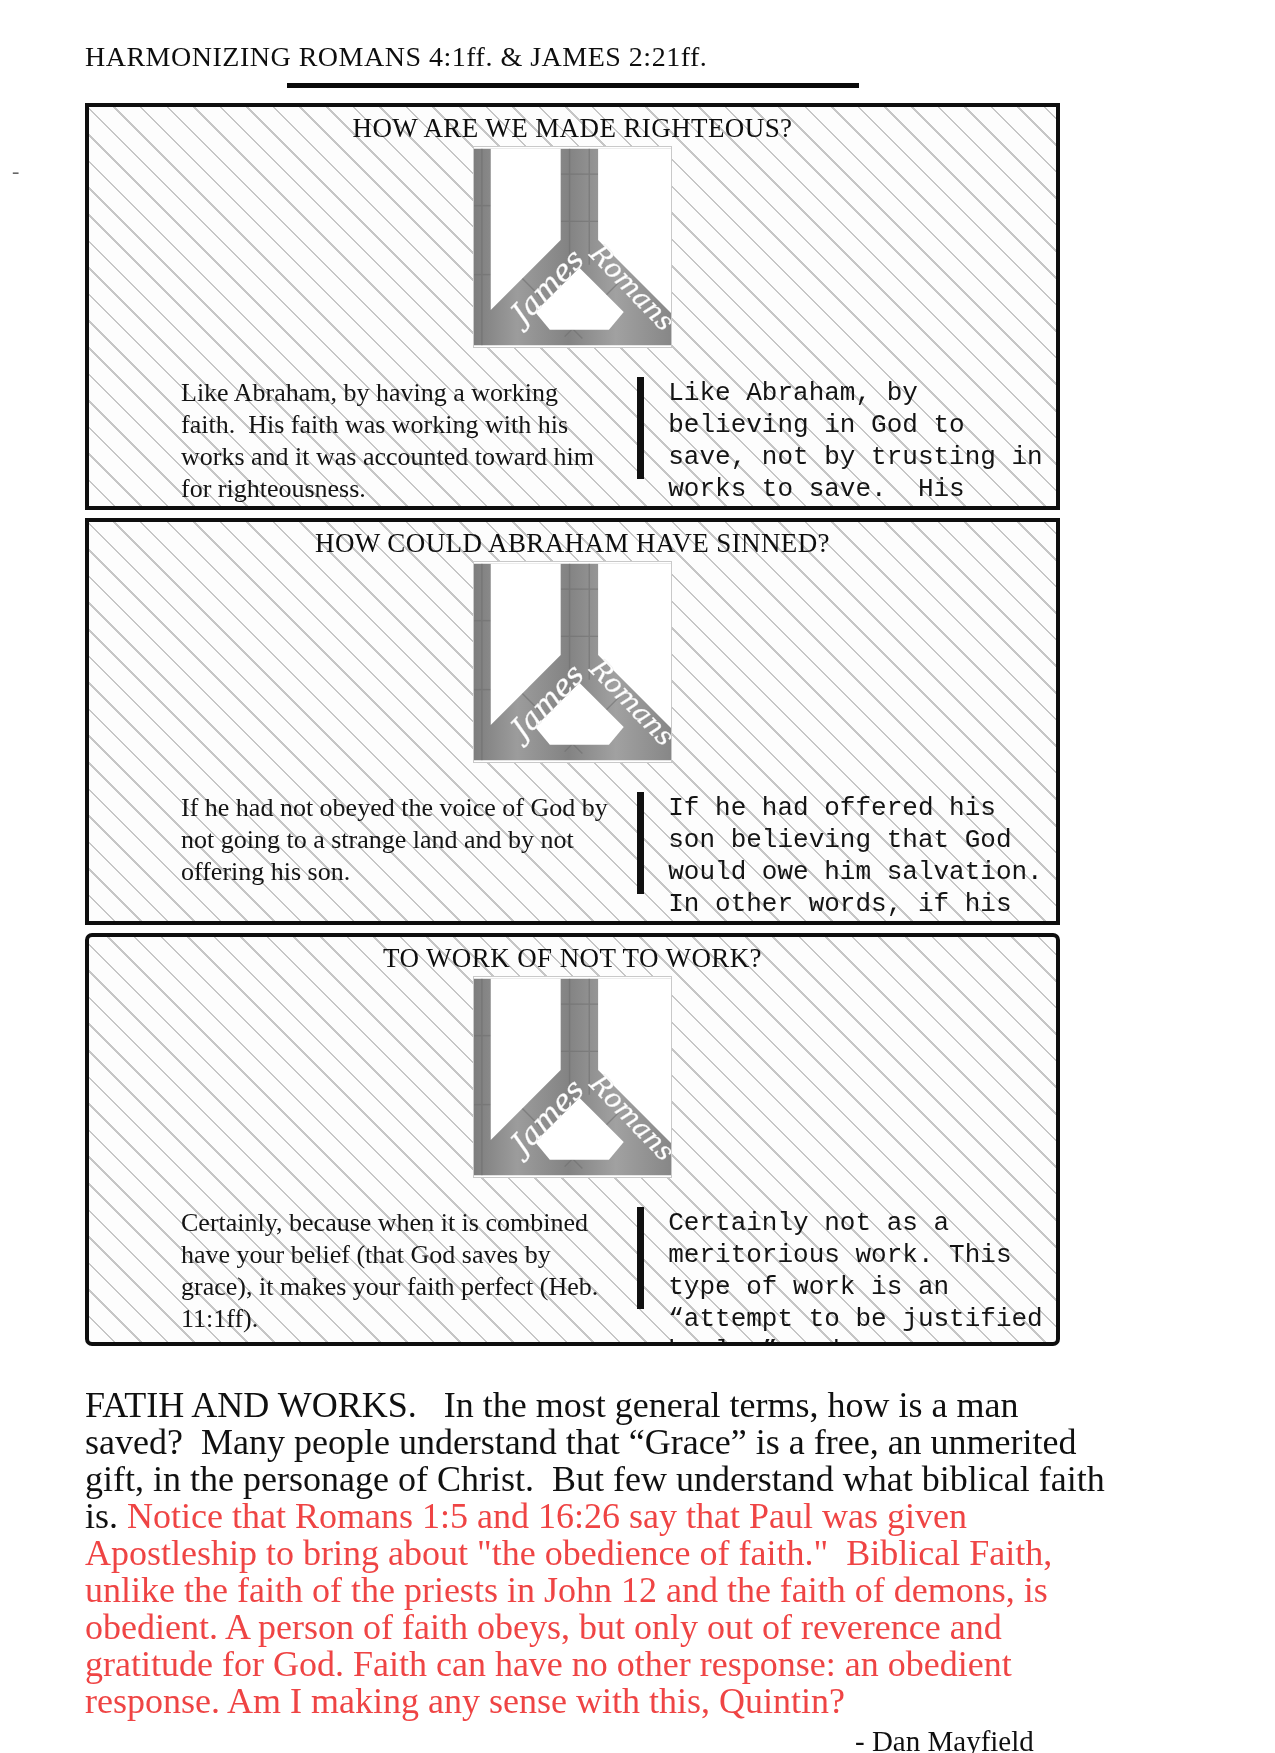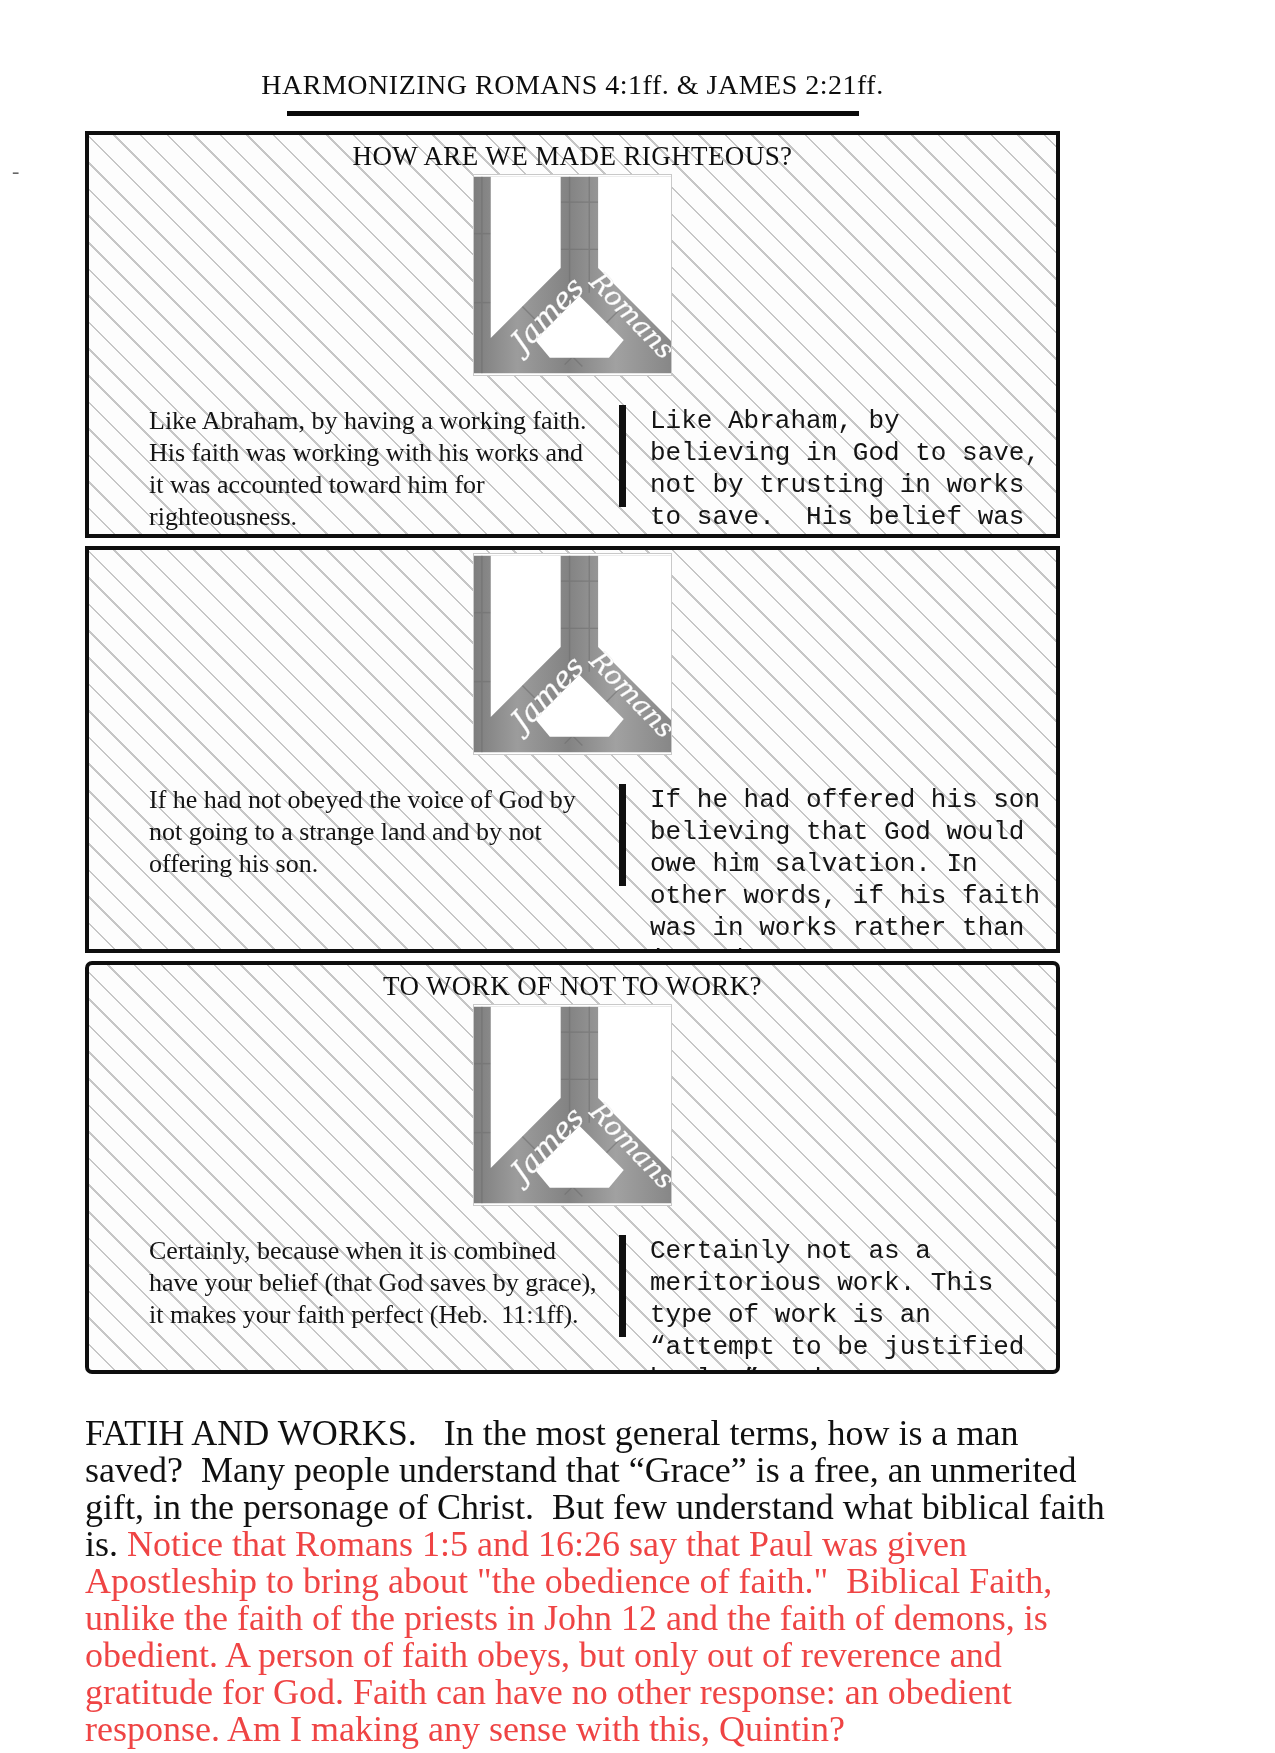--- a/index.html
+++ b/index.html
@@ -6,21 +6,21 @@
   .page{
     position:relative;
     width:1275px;height:1753px;
     background:#ffffff;
     font-family:"Liberation Serif", serif;
     color:#121212;
     overflow:hidden;
   }
   .artifact{position:absolute;left:12px;top:158px;font-size:22px;color:#666;}
   .content{margin-left:85px;width:975px;}
-  .title-wrap{padding-top:68px;text-align:center;}
+  .title-wrap{padding-top:40px;}
   .title{
     display:inline-block;
     font-size:28px;line-height:34px;
     letter-spacing:0.5px;
     color:#0e0e0e;
   }
   .title-underline{
     width:572px;height:5px;background:#0a0a0a;
     margin:9px auto 0 auto;
   }
@@ -40,21 +40,22 @@
     font-size:27px;line-height:30px;
     letter-spacing:0.4px;
     color:#0e0e0e;
   }
   .graphic-wrap{margin-top:4px;text-align:center;height:200px;}
   .graphic-wrap svg{outline:1px solid #c9c9c9;background:#ffffff;}
   .cols{
     display:flex;
     align-items:flex-start;
     margin-top:30px;
-    padding-left:60px;
+    padding-left:92px;
+    justify-content:center;
   }
   .col{
     font-size:26px;
     line-height:32px;
     white-space:pre-wrap;
     color:#141414;
   }
   .col.left{width:450px;}
   .col.right{width:400px;margin-left:24px;font-family:Liberation Mono, monospace;}
   .divider{
@@ -107,20 +108,21 @@
           </svg>
       </div>
       <div class="cols">
         <div class="col left">Like Abraham, by having a working faith.  His faith was working with his works and it was accounted toward him for righteousness.</div>
         <div class="divider"></div>
         <div class="col right">Like Abraham, by believing in God to save, not by trusting in works to save.  His belief was accounted toward him for righteousness.</div>
       </div>
     </section>
 
     <section class="box">
+      <div class="box-heading">HOW COULD ABRAHAM HAVE SINNED?</div>
       <div class="graphic-wrap">
         <svg width="197" height="200" viewBox="0 0 200 200">
             <use href="#roads-sign"></use>
           </svg>
       </div>
       <div class="cols">
         <div class="col left">If he had not obeyed the voice of God by not going to a strange land and by not offering his son.</div>
         <div class="divider"></div>
         <div class="col right">If he had offered his son believing that God would owe him salvation. In other words, if his faith was in works rather than in God.</div>
       </div>

